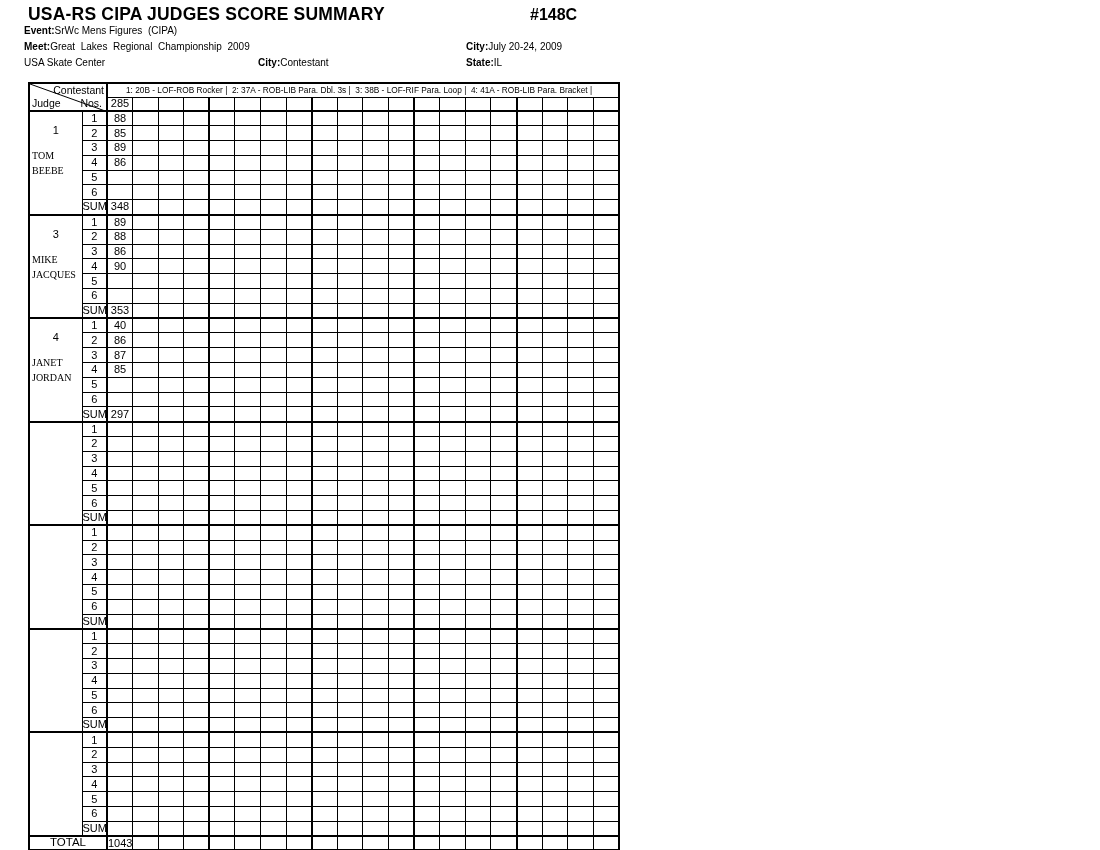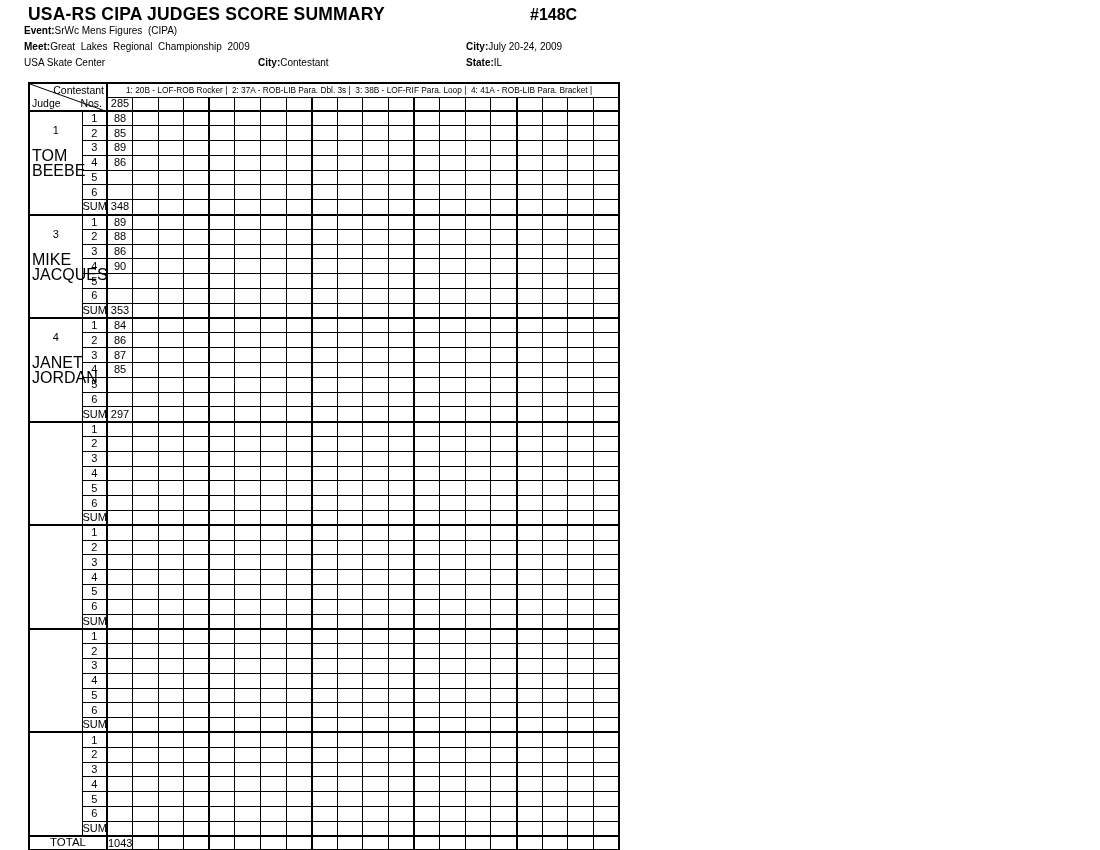--- a/index.html
+++ b/index.html
@@ -32,21 +32,21 @@
   .diag{position:absolute;left:0;top:0;}
   td.figures{border-bottom:1px solid #000;border-left:2px solid #000;text-align:left;}
   .figtext{white-space:pre;font-size:8.3px;padding-left:18px;}
   td.cn{border-bottom:2px solid #000;text-align:center;}
   td.d0{border-left:2px solid #000;}
   td.ge{border-right:2px solid #000;}
   td.lbl{border-right:2px solid #000;}
   td.jcell{border-right:1px solid #000;border-top:2px solid #000;border-bottom:2px solid #000;
            vertical-align:top;text-align:left;padding-top:13px;}
   .jnum{text-align:center;height:14px;margin-bottom:9px;font-size:11px;}
-  .jname{padding-left:2px;line-height:15px;font-size:16px;white-space:nowrap;}
+  .jname{padding-left:2px;line-height:15px;font-size:10px;white-space:nowrap;font-family:Liberation Serif, serif;}
   tr.sr td{border-bottom:2px solid #000;}
   td.tlabel{border-right:2px solid #000;font-size:11.5px;}
 </style>
 </head>
 <body>
 
 <div class="abs hdr-title">USA-RS CIPA JUDGES SCORE SUMMARY</div>
 <div class="abs hdr-num">#148C</div>
 
 <div class="abs hline l-event"><b>Event:</b><span>SrWc Mens Figures  (CIPA)</span></div>
@@ -452,21 +452,21 @@
           <td class=""></td>
           <td class="ge"></td>
         </tr>
         <tr class="hr">
           <td class="jcell" rowspan="7">
             <div class="jnum">4</div>
             <div class="jname">JANET</div>
             <div class="jname">JORDAN</div>
           </td>
           <td class="lbl">1</td>
-          <td class="d0 ">84</td>
+          <td class="d0 ">40</td>
           <td class=""></td>
           <td class=""></td>
           <td class="ge"></td>
           <td class=""></td>
           <td class=""></td>
           <td class=""></td>
           <td class="ge"></td>
           <td class=""></td>
           <td class=""></td>
           <td class=""></td>

